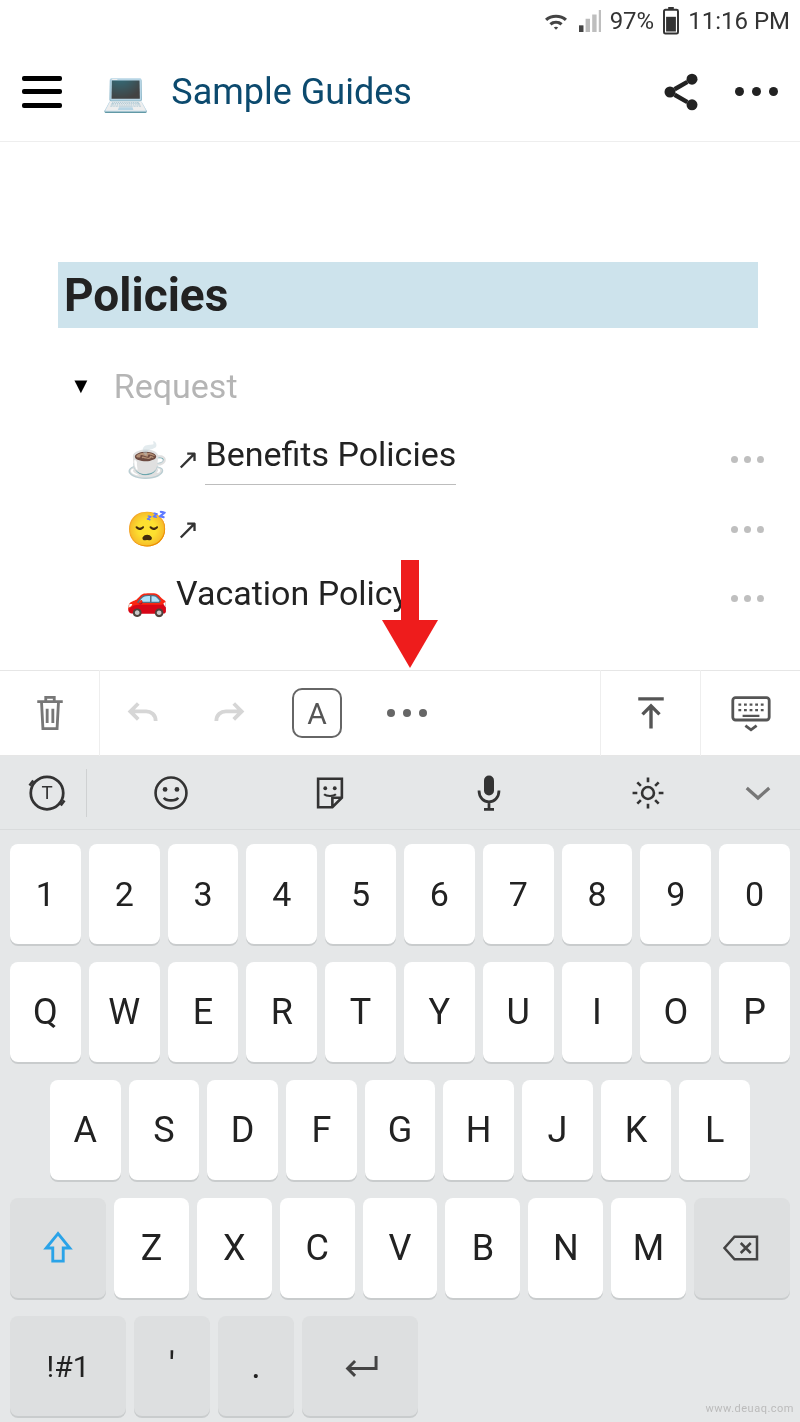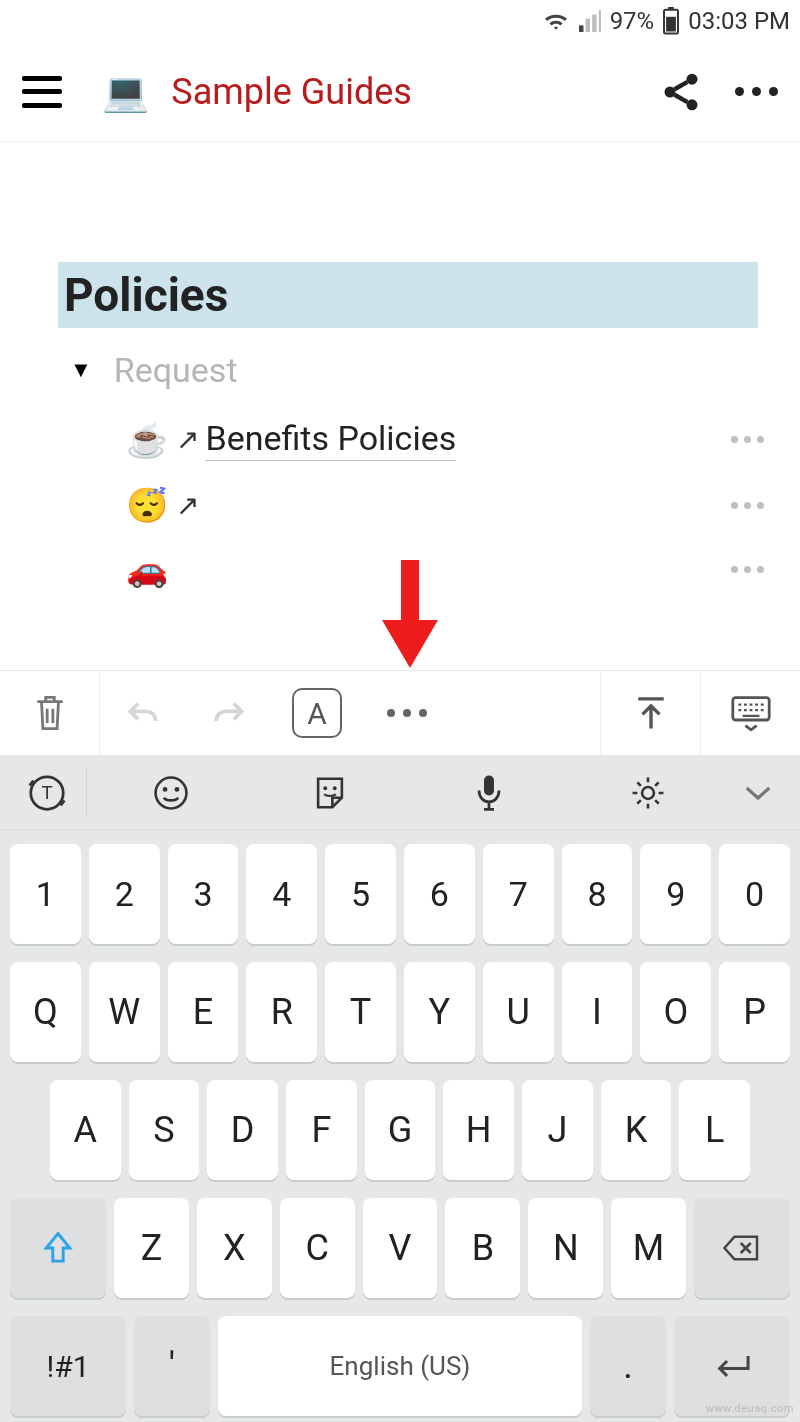--- a/index.html
+++ b/index.html
@@ -8,37 +8,37 @@
 
 .status-bar { height:42px; display:flex; justify-content:flex-end; align-items:center; padding:0 10px; gap:8px; font-size:24px; color:#333; }
 .status-bar .pct { font-size:24px; }
 .status-bar .time { font-size:24px; }
 
 
 .app-header { height:100px; display:flex; align-items:center; padding:0 22px; border-bottom:1px solid #eee; }
 .ham { width:40px; height:32px; display:flex; flex-direction:column; justify-content:space-between; margin-right:40px; }
 .ham span { display:block; height:5px; background:#000; border-radius:2px; }
 .laptop { font-size:38px; margin-right:22px; }
-.app-title { font-size:36px; color:#b91c1c; flex:1; }
+.app-title { font-size:36px; color:#0c4a6e; flex:1; }
 .share { width:44px; height:44px; margin-right:32px; }
 .more-dots { display:flex; gap:8px; align-items:center; }
 .more-dots span { width:9px; height:9px; border-radius:50%; background:#222; display:block; }
 
 
 .content { padding:60px 0 0 0; height:530px; }
-.heading-block { margin:60px 0 18px 58px; background:#cde3ec; padding:6px 10px 6px 6px; display:inline-block; width:700px; }
+.heading-block { margin:60px 0 34px 58px; background:#cde3ec; padding:6px 10px 6px 6px; display:inline-block; width:700px; }
 .heading-block h2 { font-size:46px; font-weight:700; color:#222; }
 .toggle-row { display:flex; align-items:center; padding:4px 0 16px 70px; gap:22px; }
 .tri { font-size:22px; color:#000; }
 .toggle-label { font-size:34px; color:#b5b5b5; }
 .list { padding-left:126px; }
 .list-item { display:flex; align-items:center; padding:12px 0; position:relative; }
 .list-item .emoji { font-size:34px; width:50px; }
 .list-item .arrow-out { font-size:28px; color:#333; margin-right:6px; }
-.list-item .link-text { font-size:34px; color:#222; border-bottom:1px solid #bdbdbd; padding-bottom:2px; }
+.list-item .link-text { font-size:34px; color:#222; border-bottom:1px solid #bdbdbd; padding-bottom:10px; }
 .item-dots { position:absolute; right:36px; display:flex; gap:6px; }
 .item-dots span { width:7px; height:7px; background:#bfbfbf; border-radius:50%; display:block; }
 
 
 .red-arrow { position:absolute; left:380px; top:560px; width:60px; height:110px; z-index:20; pointer-events:none; }
 
 
 .editor-toolbar { position:absolute; top:670px; left:0; right:0; height:86px; border-top:1px solid #e6e6e6; border-bottom:1px solid #e6e6e6; display:flex; align-items:center; background:#fff; }
 .tb-btn { flex:0 0 auto; height:86px; display:flex; align-items:center; justify-content:center; color:#888; }
 .tb-trash { width:100px; border-right:1px solid #eee; }
@@ -88,21 +88,21 @@
       <path fill="#444" d="M12 20h4V4h-4zM18 20h2V0h-2z" opacity="0.35"></path>
       <path fill="#444" d="M0 20h4v-6H0zM6 20h4V8H6z" opacity="0"></path>
       <path fill="#444" d="M0 20h4v-6H0z"></path>
     </svg>
   <span class="pct">97%</span>
   <svg width="18" height="28" viewBox="0 0 12 20">
       <rect x="1" y="2" width="10" height="17" rx="1" fill="none" stroke="#333" stroke-width="1.4"></rect>
       <rect x="4" y="0" width="4" height="2" fill="#333"></rect>
       <rect x="2.5" y="7" width="7" height="10.5" fill="#333"></rect>
     </svg>
-  <span class="time">03:03 PM</span>
+  <span class="time">11:16 PM</span>
 </div>
 
 <div class="app-header">
   <div class="ham">
       <span></span>
       <span></span>
       <span></span>
     </div>
   <span class="laptop">💻</span>
   <span class="app-title">Sample Guides</span>
@@ -142,20 +142,21 @@
       <span class="emoji">😴</span>
       <span class="arrow-out">↗</span>
       <div class="item-dots">
           <span></span>
           <span></span>
           <span></span>
         </div>
     </div>
     <div class="list-item">
       <span class="emoji">🚗</span>
+      <span class="link-text" style="border-bottom:none">Vacation Policy</span>
       <div class="item-dots">
           <span></span>
           <span></span>
           <span></span>
         </div>
     </div>
   </div>
 </div>
 
 <svg class="red-arrow" viewBox="0 0 60 110">
@@ -301,21 +302,20 @@
       <div class="key fn bksp">
         <svg width="40" height="30" viewBox="0 0 32 24">
             <path fill="none" stroke="#444" stroke-width="2" d="M10 3h18v18H10L2 12z"></path>
             <path stroke="#444" stroke-width="2" d="M15 8l8 8M23 8l-8 8"></path>
           </svg>
       </div>
     </div>
     <div class="kb-row">
       <div class="key fn sym">!#1</div>
       <div class="key fn apos">'</div>
-      <div class="key space">English (US)</div>
       <div class="key fn dot">.</div>
       <div class="key fn enter">
         <svg width="42" height="30" viewBox="0 0 34 24">
             <path fill="none" stroke="#444" stroke-width="2.4" d="M30 4v10H8M13 8l-6 6 6 6"></path>
           </svg>
       </div>
     </div>
   </div>
 </div>
 

